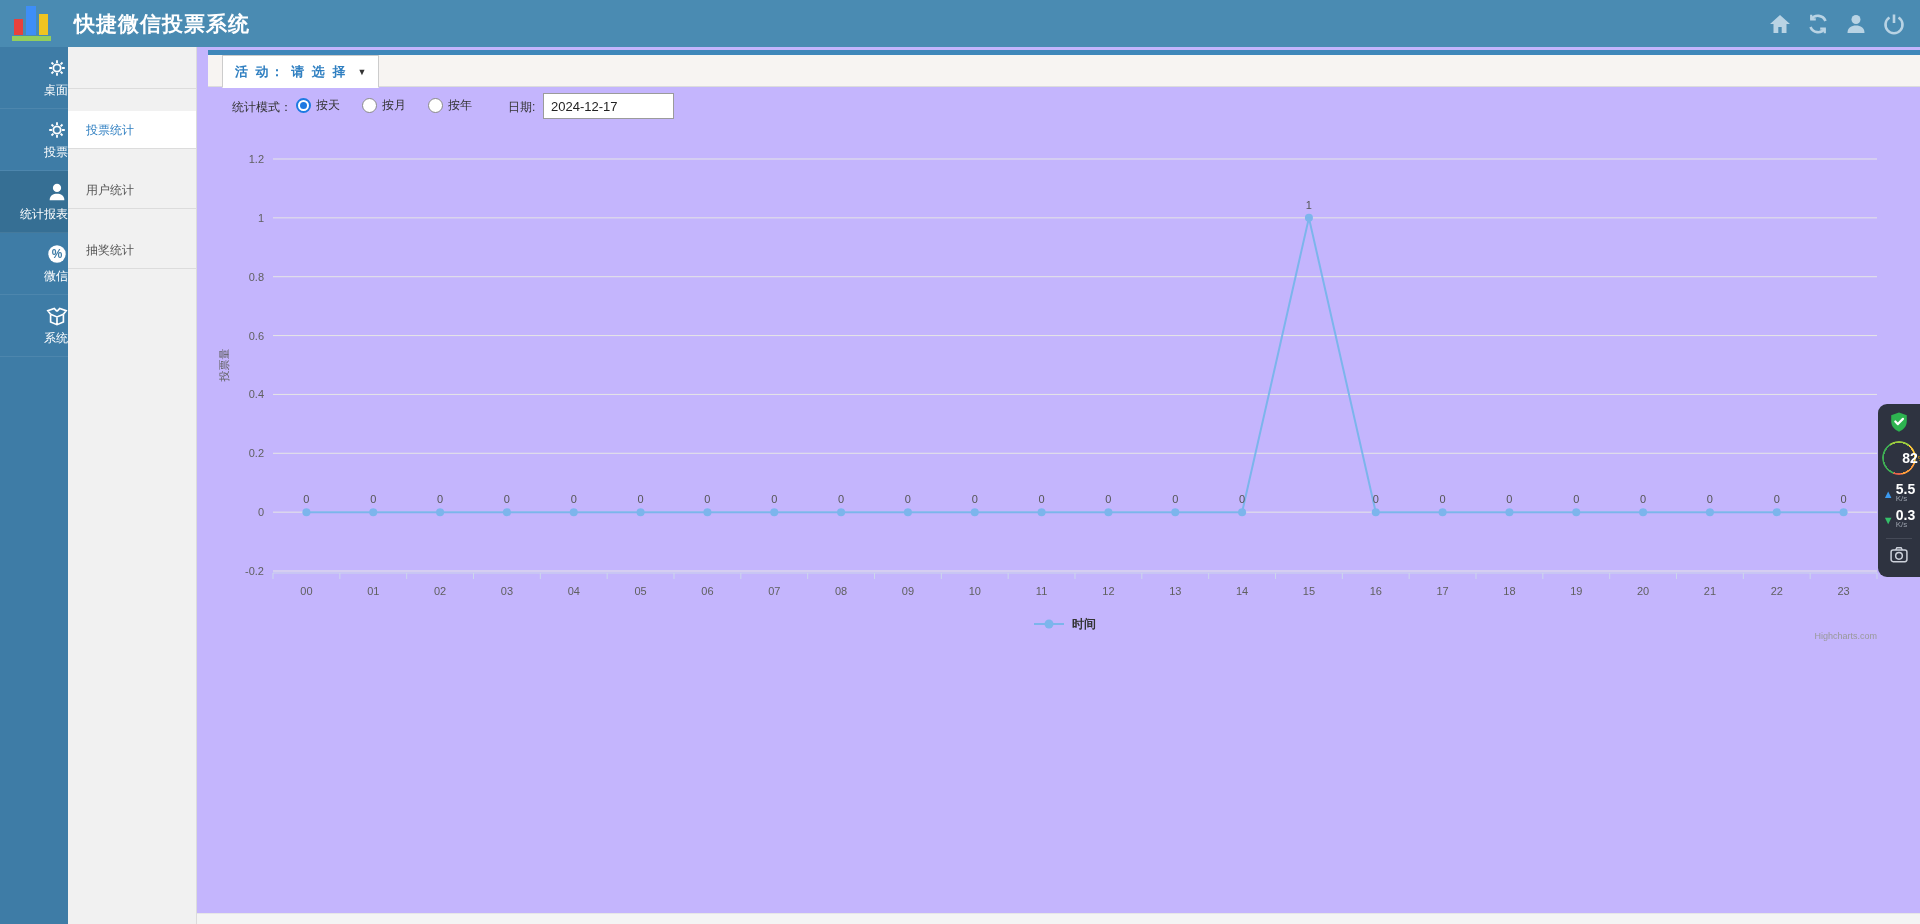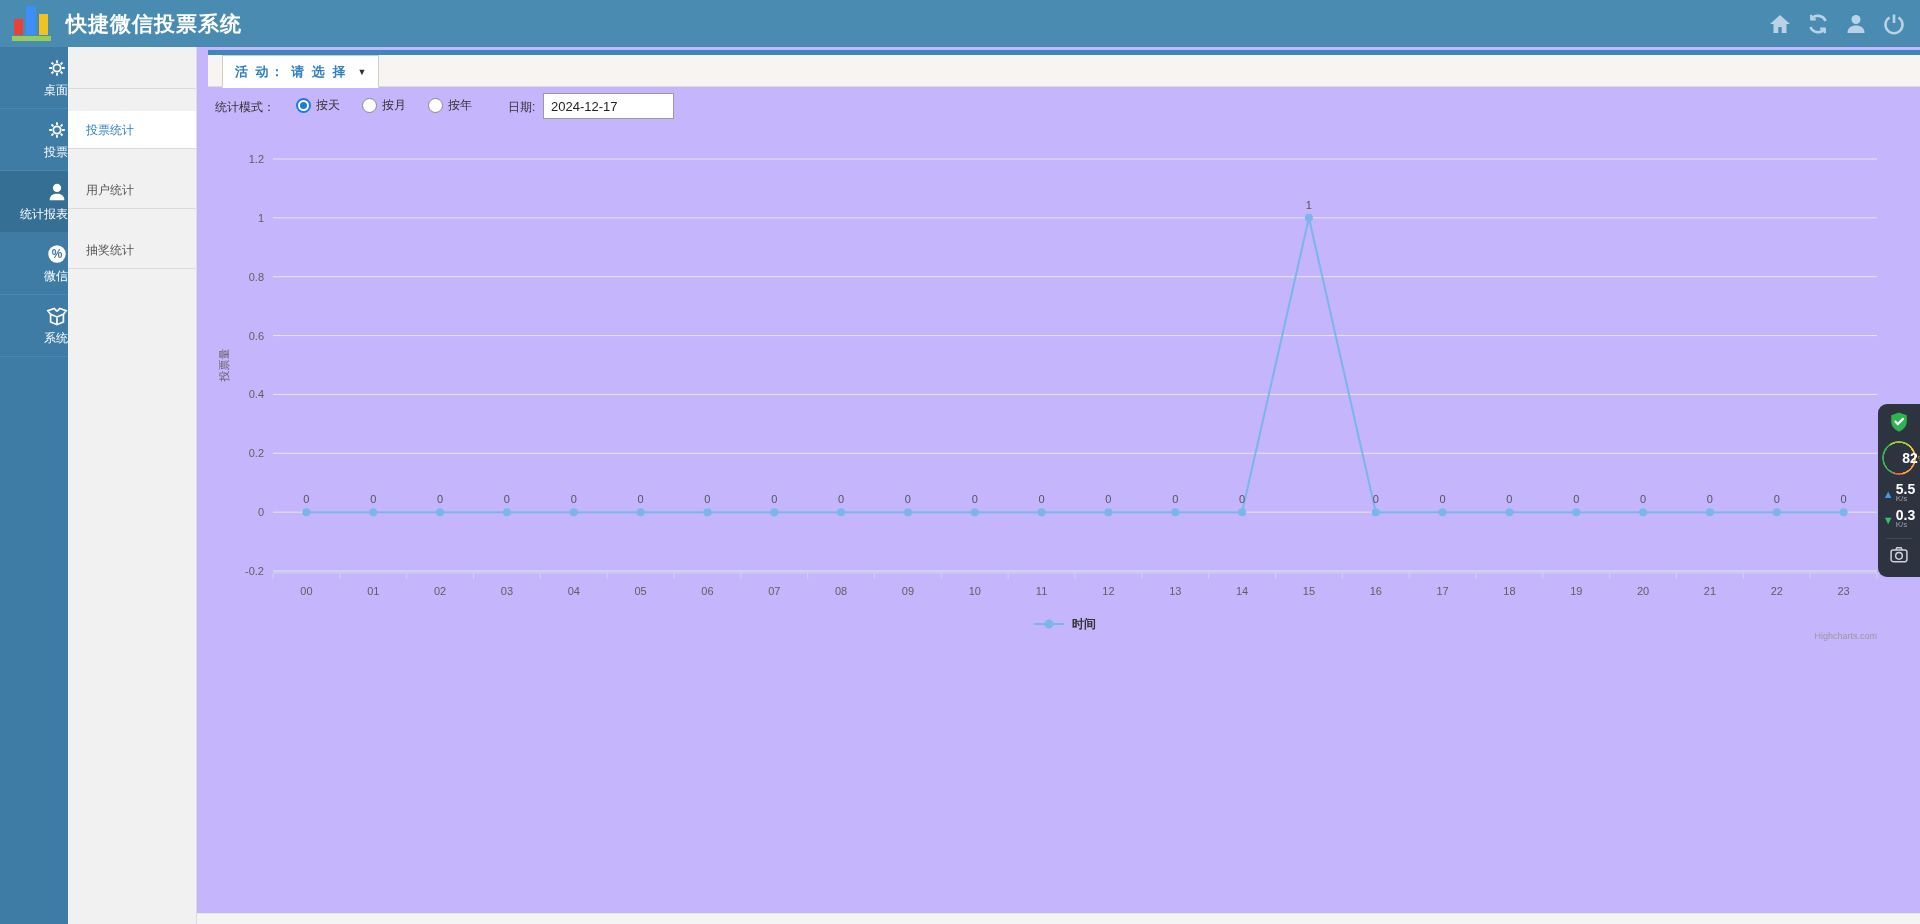--- a/index.html
+++ b/index.html
@@ -9,21 +9,21 @@
 
   
   .header { position:absolute; left:0; top:0; width:1920px; height:47px;
     background:#4a8bb2; display:flex; align-items:center; }
   .logo { width:44px; height:36px; margin-left:10px; position:relative; }
   .logo .bar { position:absolute; bottom:7px; }
   .logo .bar.r { left:4px;  width:9px; height:16px; background:#e8413c; }
   .logo .bar.b { left:16px; width:10px; height:29px; background:#3e8ef7; }
   .logo .bar.y { left:29px; width:9px; height:21px; background:#f0c420; }
   .logo .base { position:absolute; bottom:1px; left:2px; width:39px; height:5px; background:#93ce5d; }
-  .app-title { color:#fff; font-size:21px; font-weight:bold; margin-left:12px; letter-spacing:1px; }
+  .app-title { color:#fff; font-size:21px; font-weight:bold; margin-left:20px; letter-spacing:1px; }
   .header-icons { position:absolute; right:14px; top:0; height:47px; display:flex; align-items:center; gap:14px; }
   .hicon { width:24px; height:24px; cursor:pointer; }
   .hicon svg { width:24px; height:24px; display:block; }
 
   
   .sidenav { position:absolute; left:0; top:47px; width:68px; height:877px; background:#3e7ca6; }
   .snav-item { height:62px; display:flex; flex-direction:column; align-items:flex-end;
     justify-content:center; color:#fff; cursor:pointer; border-bottom:1px solid rgba(255,255,255,0.08); }
   .snav-item.active { background:#366f94; }
   .snav-item .ic { width:22px; height:22px; margin-bottom:3px; }
@@ -43,21 +43,21 @@
   .blue-topline { position:absolute; left:11px; top:3px; right:0; height:5px; background:#3f87ba; }
   .tabstrip { position:absolute; left:11px; top:8px; right:0; height:32px;
     background:#f7f4f2; border-bottom:1px solid #dcdcdc; }
   .activity-tab { position:absolute; left:14px; top:0; height:33px; line-height:31px;
     background:#fff; border:1px solid #ccc; border-bottom:1px solid #fff; padding:0 12px;
     font-size:13px; font-weight:bold; color:#2f7fc1; letter-spacing:2px; cursor:pointer; }
   .activity-tab .caret { display:inline-block; margin-left:10px; color:#333; font-size:9px;
     letter-spacing:0; vertical-align:1px; }
 
   .filter-row { position:absolute; left:11px; top:44px; right:0; height:32px; font-size:12px; color:#333; }
-  .fr-label { position:absolute; left:7px; top:8px; }
+  .fr-label { position:absolute; left:24px; top:8px; }
   .radio-group { position:absolute; left:88px; top:6px; display:flex; gap:22px;align-items:flex-end; }
   .radio { display:flex; align-items:center; cursor:pointer; }
   .radio .dot { width:15px; height:15px; border:1px solid #8a8a8a; border-radius:50%;
     background:#fff; margin-right:5px; position:relative; }
   .radio.checked .dot { border:2px solid #1d7ae2; }
   .radio.checked .dot::after { content:""; position:absolute; left:2px; top:2px; width:7px; height:7px;
     border-radius:50%; background:#1d7ae2; }
   .date-label { position:absolute; left:300px; top:8px; }
   .date-input { position:absolute; left:335px; top:2px; width:131px; height:26px;
     border:1px solid #9b9b9b; font-size:13px; color:#222; padding:0 7px;

